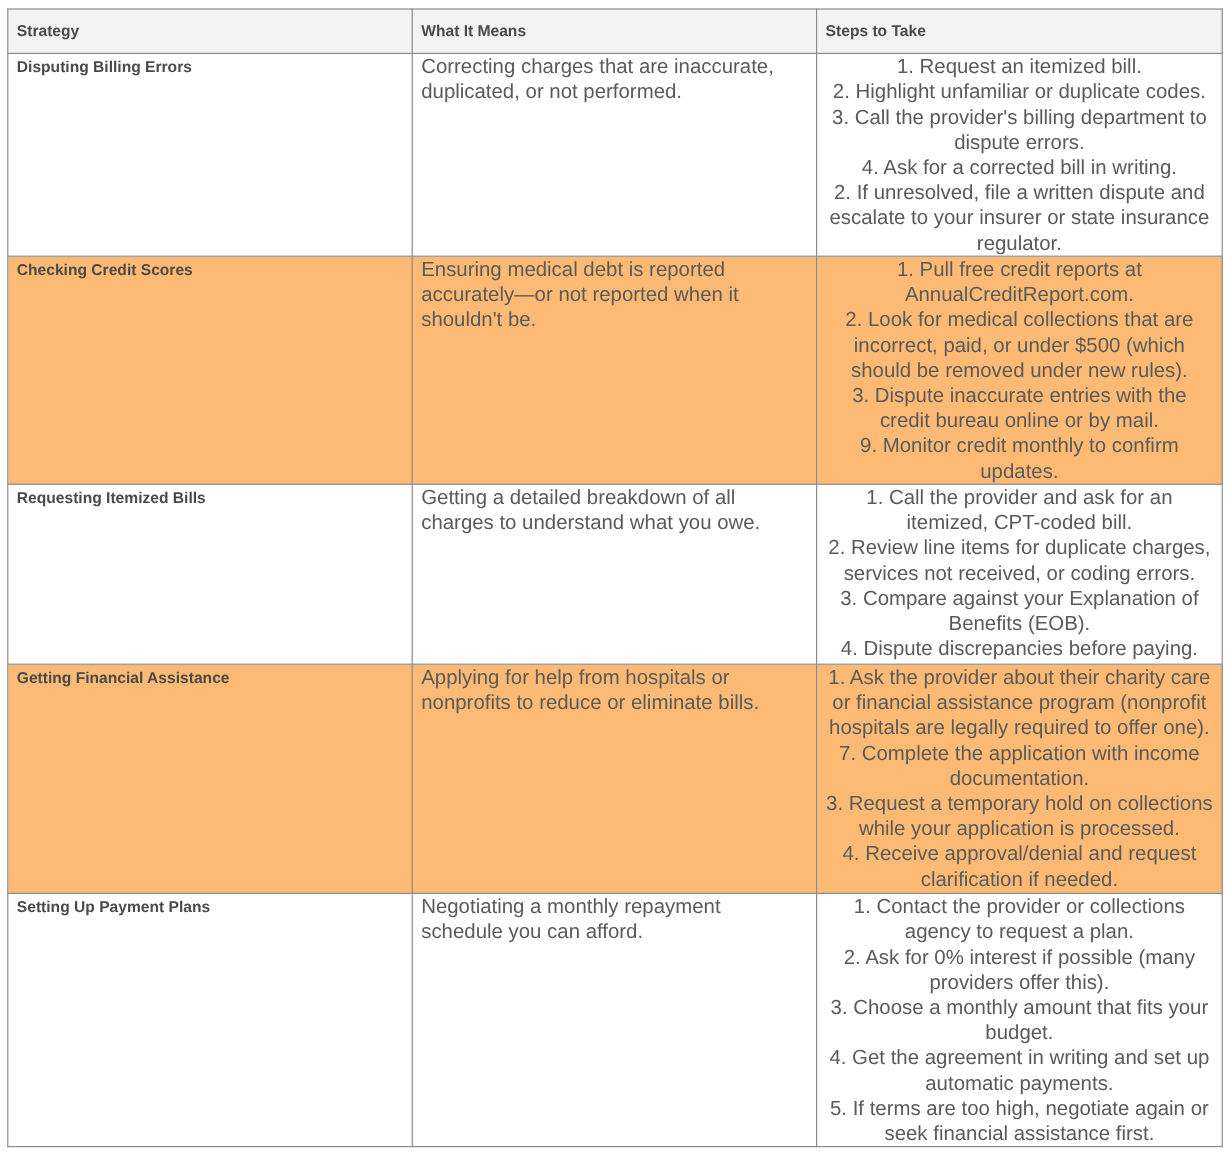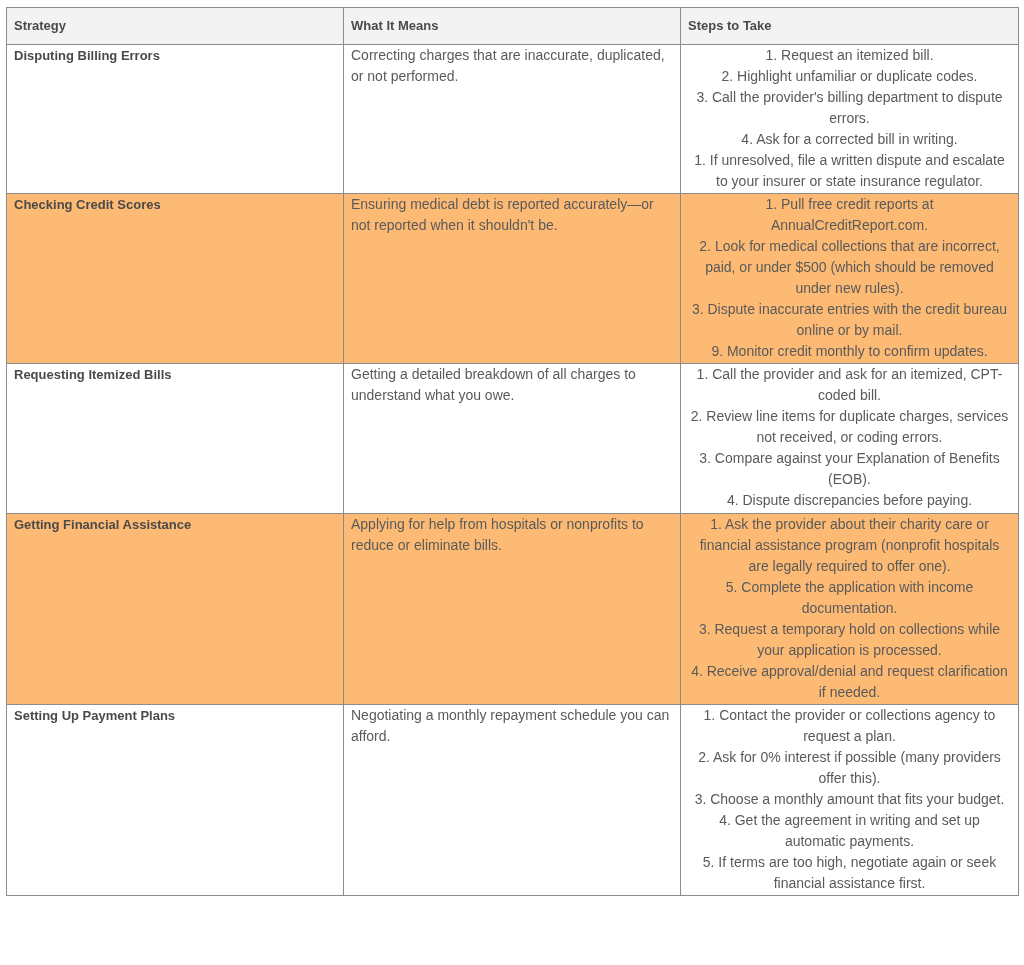--- a/index.html
+++ b/index.html
@@ -40,21 +40,21 @@
       background: #f3f3f3;
       font-weight: bold;
       font-size: 13px;
       color: #4a4a4a;
       height: 36px;
       line-height: 36px;
       padding-top: 0;
       padding-bottom: 0;
     }
     tbody td {
-      font-size: 14px;
+      font-size: 17px;
       line-height: 21px;
       padding-top: 7px;
       padding-bottom: 6px;
       color: #5a5a5a;
     }
     tbody tr.odd td { background: #ffffff; }
     tbody tr.even td { background: #fdba74; }
     td.strategy-cell {
       font-weight: bold;
       font-size: 13px;
@@ -87,21 +87,21 @@
     <tbody>
 
       <tr class="odd r1">
         <td class="strategy-cell">Disputing Billing Errors</td>
         <td>Correcting charges that are inaccurate, duplicated, or not performed.</td>
         <td>
           <span class="step">1. Request an itemized bill.</span>
           <span class="step">2. Highlight unfamiliar or duplicate codes.</span>
           <span class="step">3. Call the provider's billing department to dispute errors.</span>
           <span class="step">4. Ask for a corrected bill in writing.</span>
-          <span class="step">1. If unresolved, file a written dispute and escalate to your insurer or state insurance regulator.</span>
+          <span class="step">2. If unresolved, file a written dispute and escalate to your insurer or state insurance regulator.</span>
         </td>
       </tr>
 
       <tr class="even r2">
         <td class="strategy-cell">Checking Credit Scores</td>
         <td>Ensuring medical debt is reported accurately—or not reported when it shouldn't be.</td>
         <td>
           <span class="step">1. Pull free credit reports at AnnualCreditReport.com.</span>
           <span class="step">2. Look for medical collections that are incorrect, paid, or under $500 (which should be removed under new rules).</span>
           <span class="step">3. Dispute inaccurate entries with the credit bureau online or by mail.</span>
@@ -118,21 +118,21 @@
           <span class="step">3. Compare against your Explanation of Benefits (EOB).</span>
           <span class="step">4. Dispute discrepancies before paying.</span>
         </td>
       </tr>
 
       <tr class="even r4">
         <td class="strategy-cell">Getting Financial Assistance</td>
         <td>Applying for help from hospitals or nonprofits to reduce or eliminate bills.</td>
         <td>
           <span class="step">1. Ask the provider about their charity care or financial assistance program (nonprofit hospitals are legally required to offer one).</span>
-          <span class="step">5. Complete the application with income documentation.</span>
+          <span class="step">7. Complete the application with income documentation.</span>
           <span class="step">3. Request a temporary hold on collections while your application is processed.</span>
           <span class="step">4. Receive approval/denial and request clarification if needed.</span>
         </td>
       </tr>
 
       <tr class="odd r5">
         <td class="strategy-cell">Setting Up Payment Plans</td>
         <td>Negotiating a monthly repayment schedule you can afford.</td>
         <td>
           <span class="step">1. Contact the provider or collections agency to request a plan.</span>

